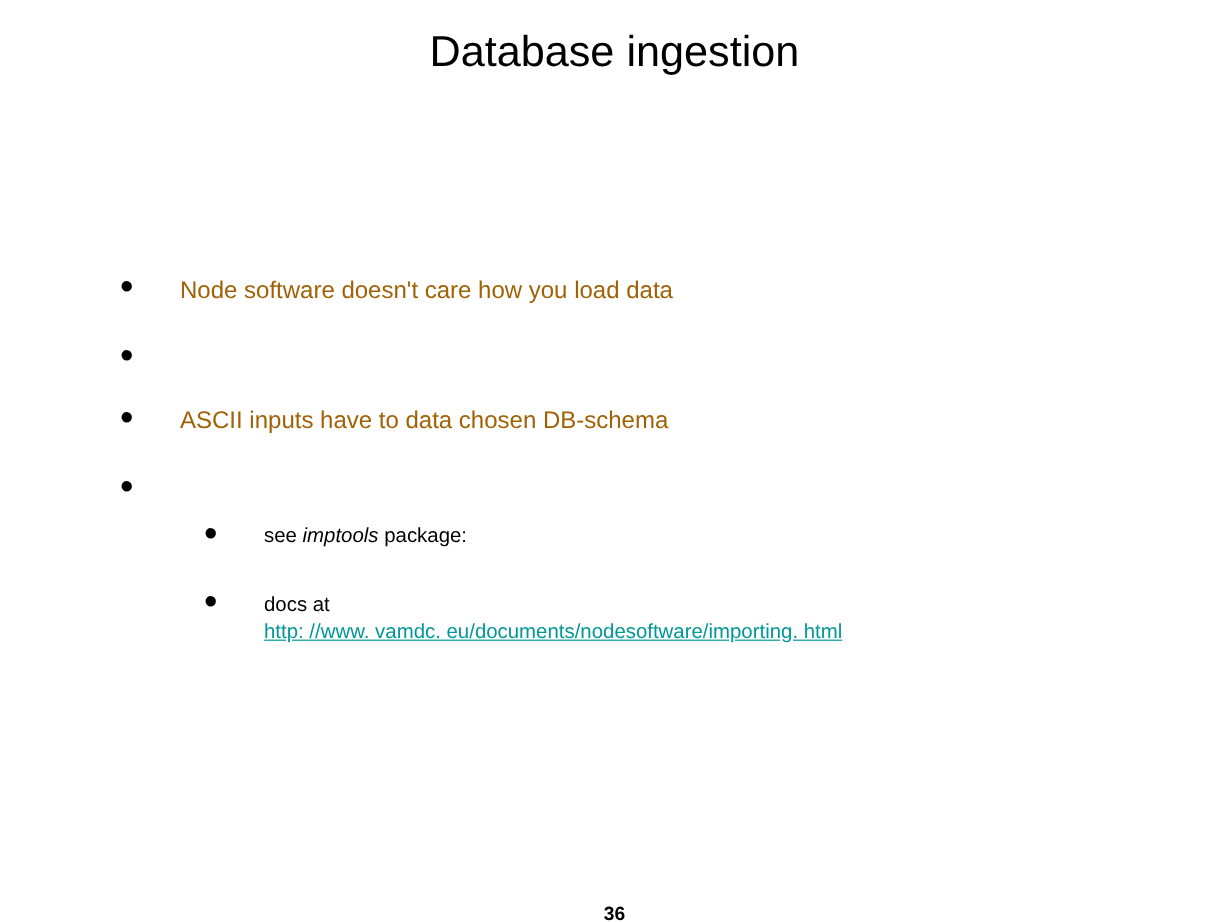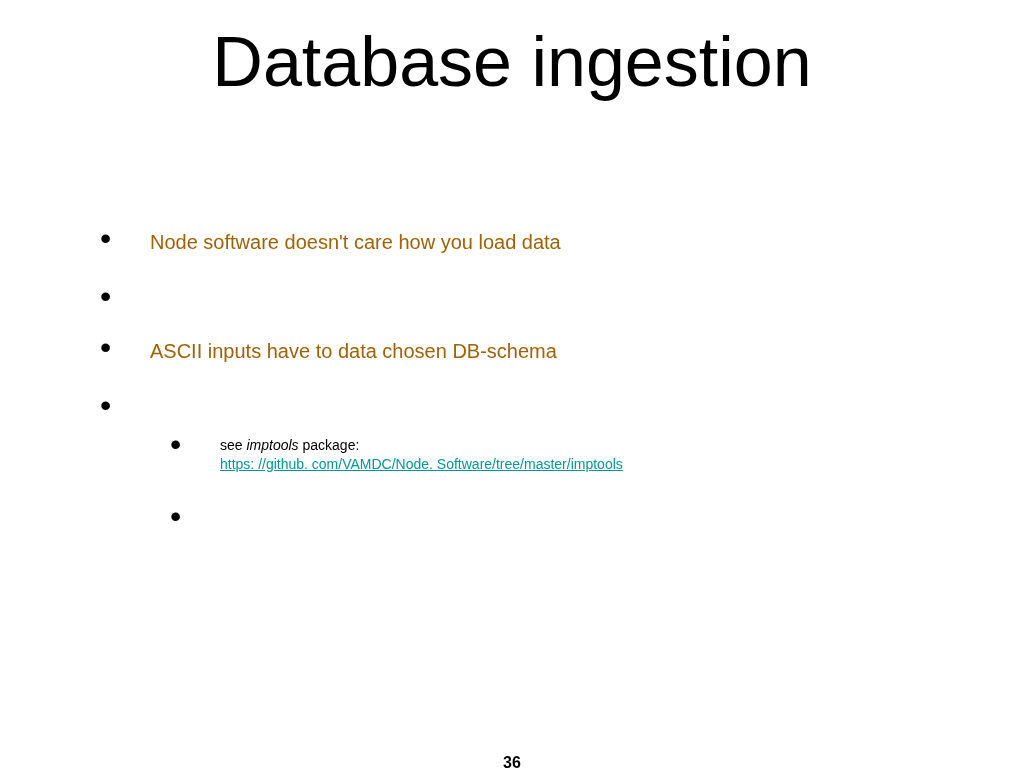--- a/index.html
+++ b/index.html
@@ -16,21 +16,21 @@
       overflow: hidden;
     }
     .slide {
       width: 100%;
       height: 100%;
       padding: 0;
       position: relative;
     }
     .title {
       text-align: center;
-      font-size: 70px;
+      font-size: 36px;
       font-weight: normal;
       color: #000000;
       margin-top: 22px;
       letter-spacing: 0px;
     }
     .content {
       position: absolute;
       top: 205px;
       left: 100px;
       right: 60px;
@@ -65,21 +65,21 @@
     }
     .sub-bullet-dot {
       font-size: 32px;
       line-height: 0.6;
       color: #000000;
       width: 50px;
       flex-shrink: 0;
       padding-top: 2px;
     }
     .sub-bullet-text {
-      font-size: 14px;
+      font-size: 17px;
       color: #000000;
       line-height: 1.3;
       padding-top: 3px;
     }
     .italic {
       font-style: italic;
     }
     .link {
       color: #009896;
       text-decoration: underline;
@@ -121,26 +121,29 @@
     <div class="bullet-row" style="margin-bottom:18px;">
       <span class="bullet-dot">•</span>
     </div>
 
     <div class="sub-list">
 
       <div class="sub-bullet-row">
         <span class="sub-bullet-dot">•</span>
         <span class="sub-bullet-text">
           <span>see </span><span class="italic">imptools</span><span> package: </span><br>
-          <span class="link">https: //github. com/VAMDC/Node. Software/tree/master/imptools</span>
         </span>
       </div>
 
       <div class="sub-bullet-row">
         <span class="sub-bullet-dot">•</span>
+        <span class="sub-bullet-text">
+          <span>docs at </span><br>
+          <span class="link">http: //www. vamdc. eu/documents/nodesoftware/importing. html</span>
+        </span>
       </div>
 
     </div>
 
   </div>
 
   <div class="page-number">36</div>
 </div>
 
 </body></html>

